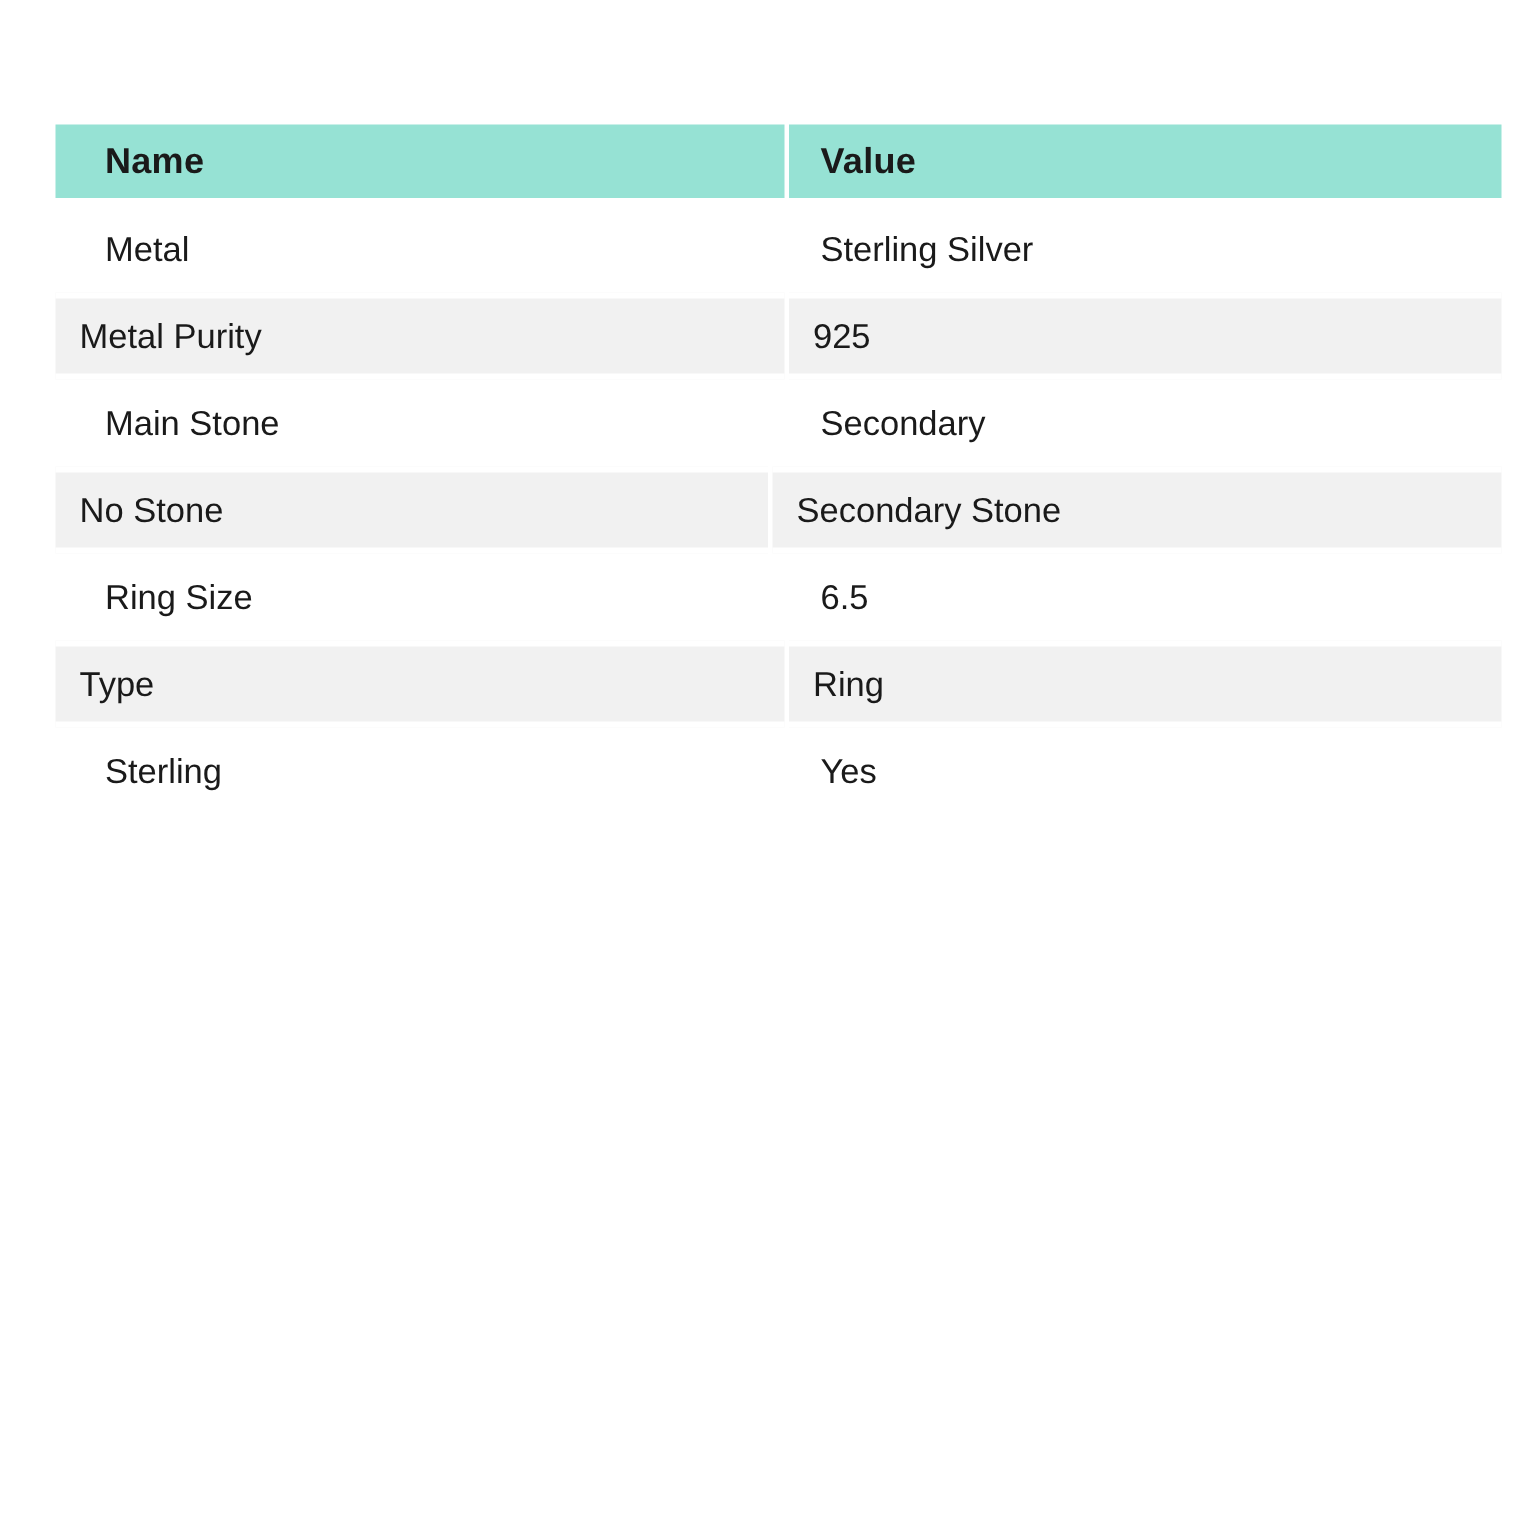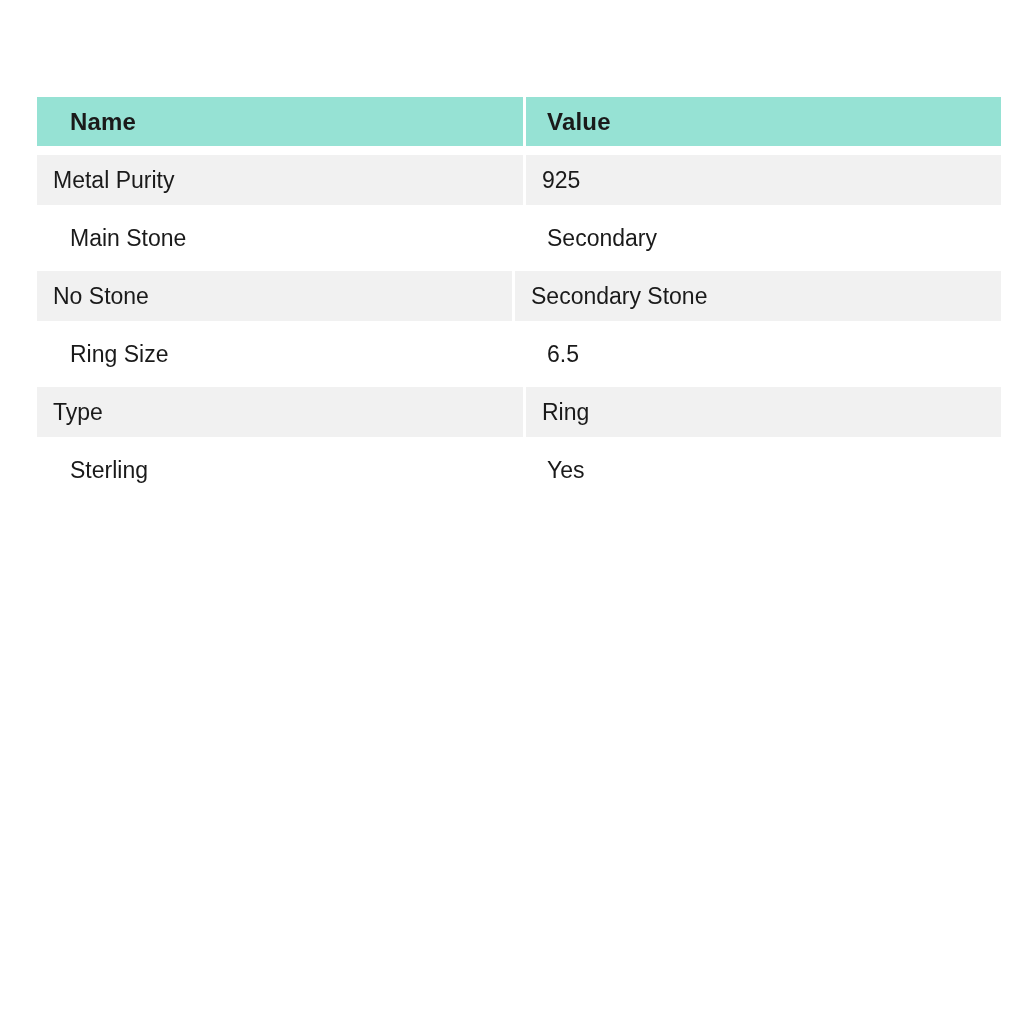--- a/index.html
+++ b/index.html
@@ -6,21 +6,21 @@
   html, body {
     width: 1024px;
     height: 1024px;
     background: #ffffff;
     font-family: "Liberation Sans", "DejaVu Sans", sans-serif;
     overflow: hidden;
   }
   .spec-table {
     position: absolute;
     left: 37px;
-    top: 97px;
+    top: 83px;
     width: 964px;
     color: var(--text-color, #1a1a1a);
   }
   .header-row {
     display: flex;
     gap: 3px;
     height: 49px;
   }
   .header-cell {
     background: var(--header-bg, #96e2d4);
@@ -59,20 +59,24 @@
 
 <div class="spec-table">
 
   <div class="header-row">
     <div class="header-cell col-name">Name</div>
     <div class="header-cell col-value">Value</div>
   </div>
 
   <div class="rows">
 
+    <div class="data-row">
+      <div class="cell col-name">Metal</div>
+      <div class="cell col-value">Sterling Silver</div>
+    </div>
 
     <div class="data-row striped">
       <div class="cell col-name">Metal Purity</div>
       <div class="cell col-value">925</div>
     </div>
 
     <div class="data-row">
       <div class="cell col-name">Main Stone</div>
       <div class="cell col-value">Secondary</div>
     </div>

